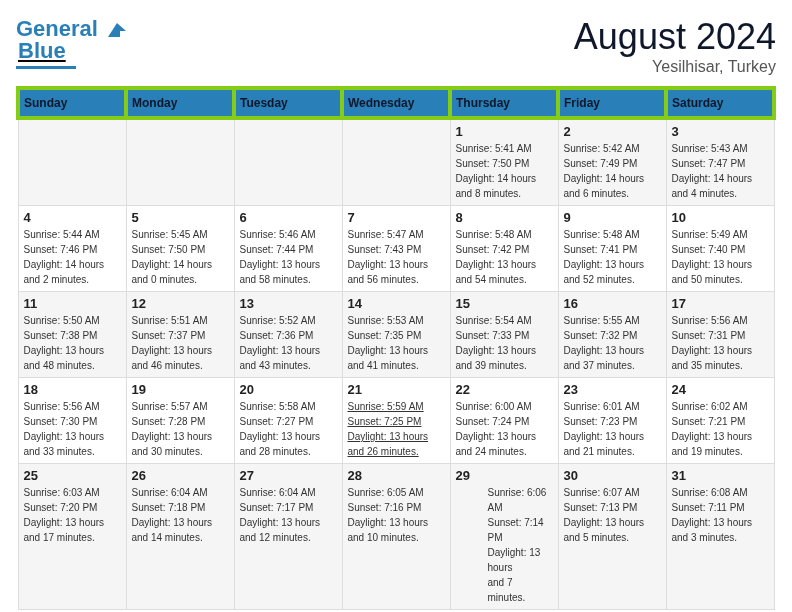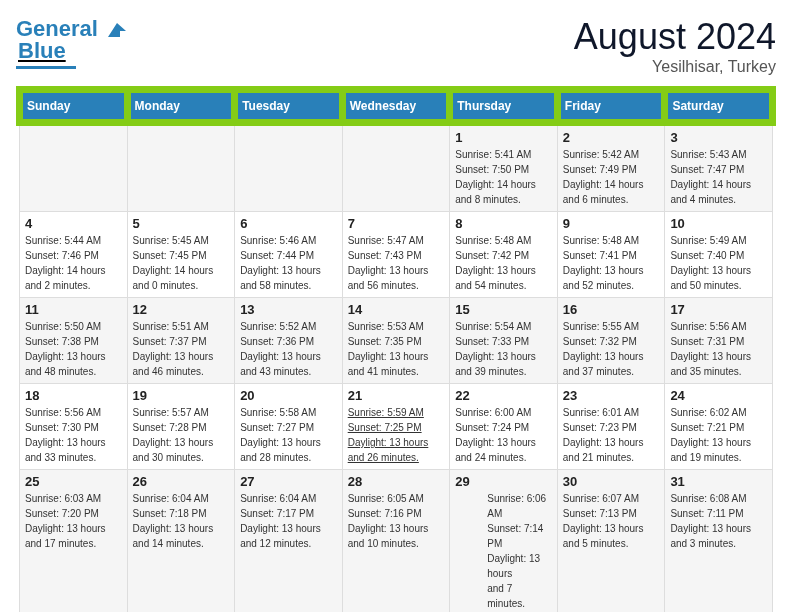--- a/index.html
+++ b/index.html
@@ -42,26 +42,26 @@
       font-size: 16px;
       color: #555;
     }
     table {
       width: 100%;
       border-collapse: collapse;
       font-size: 11px;
     }
     thead tr th {
       background-color: #2980b9;
-      color: #ffffff;
+      color: #0f172a;
       padding: 6px 4px;
       text-align: left;
       font-size: 12px;
       font-weight: bold;
-      border: 7px solid #84cc16;
+      border: 4px solid #84cc16;
       margin-top: 40px;
     }
     tbody tr td {
       border: 1px solid #ddd;
       vertical-align: top;
       padding: 4px 5px;
       height: 85px;
       width: 14.28%;
       color: #222;
     }
@@ -154,21 +154,21 @@
         <td>
           <span class="day-num">4</span>
           <div class="day-info" style="white-space: pre-line;">Sunrise: 5:44 AM
 Sunset: 7:46 PM
 Daylight: 14 hours
 and 2 minutes.</div>
         </td>
         <td>
           <span class="day-num">5</span>
           <div class="day-info" style="white-space: pre-line;">Sunrise: 5:45 AM
-Sunset: 7:45 PM
+Sunset: 7:50 PM
 Daylight: 14 hours
 and 0 minutes.</div>
         </td>
         <td>
           <span class="day-num">6</span>
           <div class="day-info" style="white-space: pre-line;">Sunrise: 5:46 AM
 Sunset: 7:44 PM
 Daylight: 13 hours
 and 58 minutes.</div>
         </td>

